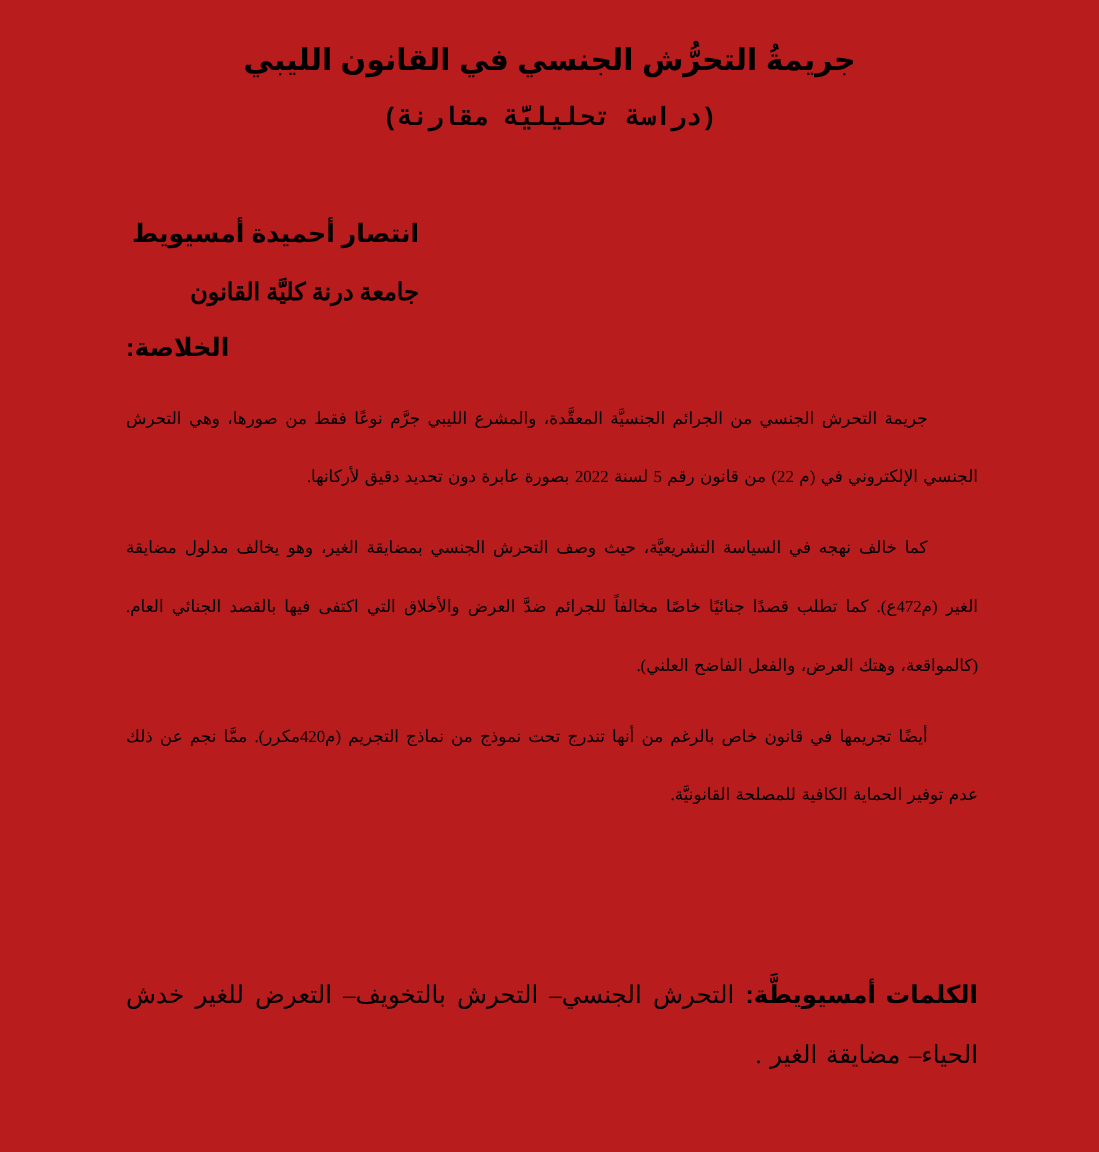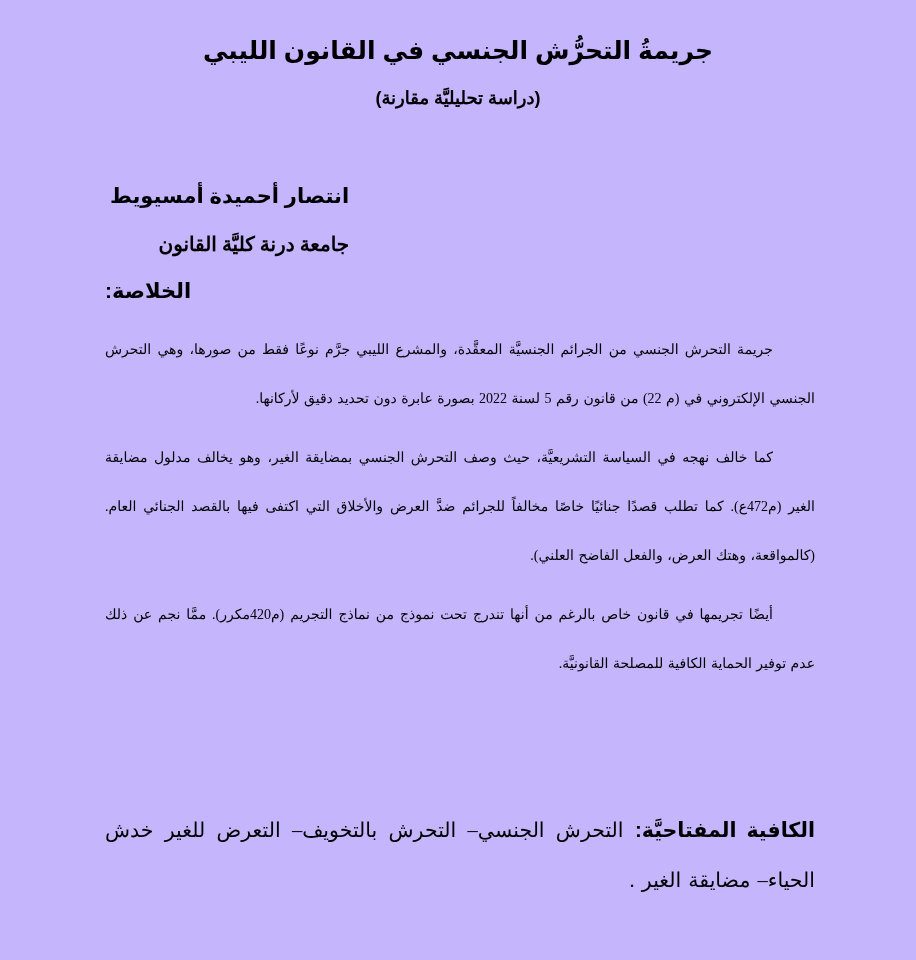--- a/index.html
+++ b/index.html
@@ -14,44 +14,44 @@
     position: relative;
     overflow: hidden;
     font-family: "Liberation Serif", "DejaVu Serif", serif;
     color: #000000;
     -webkit-font-smoothing: antialiased;
   }
 
   .page {
     position: absolute;
     inset: 0;
-    background: #c4b5fd;
+    background: #b91c1c;
   }
 
   
   .title-block {
     position: absolute;
     top: 34px;
     left: 0;
     right: 0;
     text-align: center;
   }
   .doc-title {
     font-family: "Liberation Sans", "DejaVu Sans", sans-serif;
     font-weight: bold;
     font-size: 25px;
     line-height: 1.35;
     direction: rtl;
     letter-spacing: 0.2px;
     margin: 0;
   }
   .doc-subtitle {
-    font-family: Liberation Sans, sans-serif;
+    font-family: Liberation Mono, monospace;
     font-weight: bold;
-    font-size: 18px;
+    font-size: 21px;
     line-height: 1.35;
     direction: rtl;
     margin: 0;
     margin-top: 18px;
   }
 
   
   .author-block {
     position: absolute;
     top: 182px;
@@ -146,16 +146,16 @@
   </div>
 
   <div class="abstract-section">
     <div class="abstract-heading">الخلاصة:</div>
     <p class="abstract-para">جريمة التحرش الجنسي من الجرائم الجنسيَّة المعقَّدة، والمشرع الليبي جرَّم نوعًا فقط من صورها، وهي التحرش الجنسي الإلكتروني في (م 22) من قانون رقم 5 لسنة 2022 بصورة عابرة دون تحديد دقيق لأركانها.</p>
     <p class="abstract-para">كما خالف نهجه في السياسة التشريعيَّة، حيث وصف التحرش الجنسي بمضايقة الغير، وهو يخالف مدلول مضايقة الغير (م472ع). كما تطلب قصدًا جنائيًا خاصًا مخالفاً للجرائم ضدَّ العرض والأخلاق التي اكتفى فيها بالقصد الجنائي العام. (كالمواقعة، وهتك العرض، والفعل الفاضح العلني).</p>
     <p class="abstract-para">أيضًا تجريمها في قانون خاص بالرغم من أنها تندرج تحت نموذج من نماذج التجريم (م420مكرر). ممَّا نجم عن ذلك عدم توفير الحماية الكافية للمصلحة القانونيَّة.</p>
   </div>
 
   <div class="keywords-block">
-    <span class="keywords-label">الكافية المفتاحيَّة:</span><span class="keywords-text"> التحرش الجنسي– التحرش بالتخويف– التعرض للغير خدش الحياء– مضايقة الغير .</span>
+    <span class="keywords-label">الكلمات أمسيويطَّة:</span><span class="keywords-text"> التحرش الجنسي– التحرش بالتخويف– التعرض للغير خدش الحياء– مضايقة الغير .</span>
   </div>
 
 </div>
 
 </body></html>

